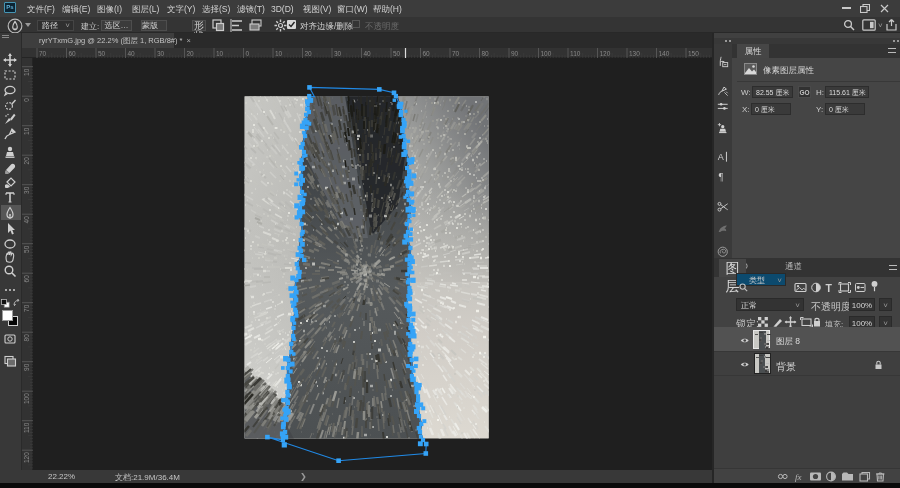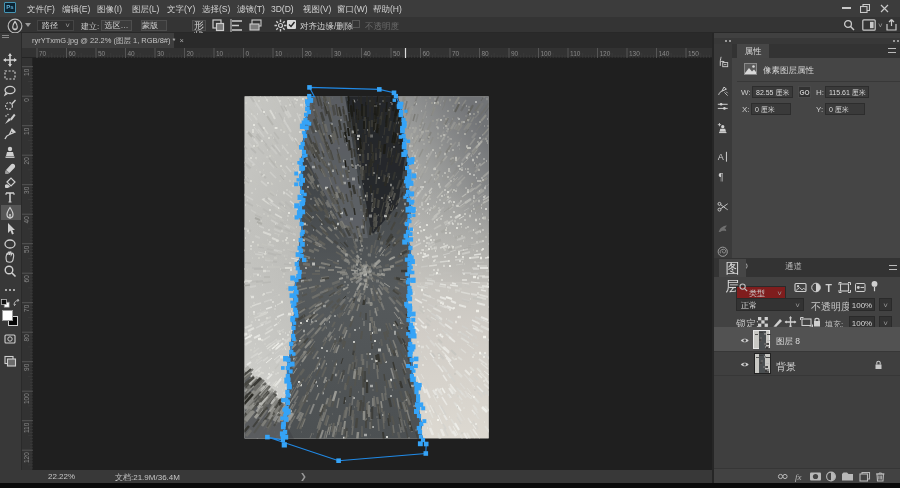--- a/index.html
+++ b/index.html
@@ -160,21 +160,21 @@
 <svg width="14" height="14" viewBox="0 0 14 14" style="position:absolute;left:3px;top:332px">
     <rect x="2" y="3" width="10" height="8" rx="1" fill="none" stroke="#cfcfcf" stroke-width="1.1"></rect>
     <circle cx="7" cy="7" r="2.2" fill="none" stroke="#cfcfcf" stroke-width="1"></circle>
   </svg>
 <svg width="14" height="14" viewBox="0 0 14 14" style="position:absolute;left:3px;top:354px">
     <rect x="2" y="2.5" width="8" height="7" fill="none" stroke="#cfcfcf" stroke-width="1.1"></rect>
     <rect x="4.5" y="5" width="8" height="7" fill="#6b6b6b" stroke="#cfcfcf" stroke-width="1.1"></rect>
   </svg>
 
 <div class="abs" style="left:22px;top:33px;width:690px;height:15px;background:#2a2a2a"></div>
-<div class="abs" style="left:22px;top:33px;width:152px;height:15px;background:#3e3e3e;color:#c4c4c4;font-size:7.5px;line-height:15px;white-space:nowrap"><span style="margin-left:10px">ryrYTxmG.jpg @ 22.2% (图层 1, RGB/8#) *</span><span style="margin-left:4px;color:#aaa">×</span></div>
+<div class="abs" style="left:22px;top:33px;width:152px;height:15px;background:#3e3e3e;color:#c4c4c4;font-size:7.5px;line-height:15px;white-space:nowrap"><span style="margin-left:17px">ryrYTxmG.jpg @ 22.2% (图层 1, RGB/8#) *</span><span style="margin-left:4px;color:#aaa">×</span></div>
 
 <div class="abs" style="left:22px;top:48px;width:690px;height:10px;background:#323232;border-bottom:1px solid #242424"></div>
 <div class="abs" style="left:22px;top:58px;width:11px;height:412px;background:#323232;border-right:1px solid #242424"></div>
 <svg width="690" height="10" style="position:absolute;left:22px;top:48px">
     <line x1="15.0" y1="0" x2="15.0" y2="10" stroke="#555" stroke-width="1"></line>
     <text x="17.0" y="7.5" font-size="6.5" fill="#8a8a8a" font-family="Liberation Sans">70</text>
     <line x1="18.0" y1="7" x2="18.0" y2="10" stroke="#3e3e3e" stroke-width="0.7"></line>
     <line x1="20.9" y1="7" x2="20.9" y2="10" stroke="#3e3e3e" stroke-width="0.7"></line>
     <line x1="23.9" y1="7" x2="23.9" y2="10" stroke="#3e3e3e" stroke-width="0.7"></line>
     <line x1="26.8" y1="7" x2="26.8" y2="10" stroke="#3e3e3e" stroke-width="0.7"></line>
@@ -1334,21 +1334,21 @@
 <div style="position:absolute;left:742px;top:105px;font-size:8px;color:#cccccc">X:</div>
 <div style="position:absolute;left:751px;top:103px;width:40px;height:12px;background:#3a3a3a;border:1px solid #2d2d2d;color:#dddddd;font-size:7px;line-height:11px;padding-left:3px">0 厘米</div>
 <div style="position:absolute;left:816px;top:105px;font-size:8px;color:#cccccc">Y:</div>
 <div style="position:absolute;left:825px;top:103px;width:40px;height:12px;background:#3a3a3a;border:1px solid #2d2d2d;color:#dddddd;font-size:7px;line-height:11px;padding-left:3px">0 厘米</div>
 <div style="position:absolute;left:712px;top:258px;width:188px;height:225px;background:#424242"></div>
 <div style="position:absolute;left:712px;top:258px;width:188px;height:19px;background:#333333"></div>
 <div style="position:absolute;left:737px;top:261px;font-size:8.5px;color:#b5b5b5">3D</div>
 <div style="position:absolute;left:719px;top:259px;width:27px;height:18px;background:#464646;color:#d8d8d8;font-size:14px;line-height:18px;text-align:center">图层</div>
 <div style="position:absolute;left:785px;top:261px;font-size:8.5px;color:#b5b5b5">通道</div>
 <div style="position:absolute;left:889px;top:265px;width:8px;height:5px;border-top:1.5px solid #bbb;border-bottom:1.5px solid #bbb"></div>
-<div style="position:absolute;left:736px;top:286px;width:50px;height:13px;background:#7f1d1d;border:1px solid #2a2a2a;color:#cccccc;font-size:8px;line-height:13px"><span style="margin-left:12px">类型</span><span style="float:right;margin-right:3px;color:#999">˅</span></div>
+<div style="position:absolute;left:736px;top:273px;width:50px;height:13px;background:#0c4a6e;border:1px solid #2a2a2a;color:#cccccc;font-size:8px;line-height:13px"><span style="margin-left:12px">类型</span><span style="float:right;margin-right:3px;color:#999">˅</span></div>
 <svg width="9" height="9" viewBox="0 0 9 9" style="position:absolute;left:739px;top:283px">
     <circle cx="3.6" cy="3.6" r="2.6" fill="none" stroke="#c0c0c0" stroke-width="1.1"></circle>
     <path d="M5.6 5.6 L8.2 8.2" stroke="#c0c0c0" stroke-width="1.2"></path>
   </svg>
 <svg width="78" height="13" viewBox="0 0 78 13" style="position:absolute;left:794px;top:281px">
     <rect x="1" y="2.5" width="11" height="8" rx="1" fill="none" stroke="#cfcfcf" stroke-width="1.1"></rect>
     <circle cx="4" cy="5.2" r="1.1" fill="#cfcfcf"></circle>
     <path d="M2 9.5 L5.5 6.5 L8 8.8 L9.8 7.2 L11.5 9" stroke="#cfcfcf" stroke-width="0.9" fill="none"></path>
     <circle cx="22" cy="6.5" r="4.3" fill="none" stroke="#cfcfcf" stroke-width="1"></circle>
     <path d="M22 2.2 A4.3 4.3 0 0 1 22 10.8 Z" fill="#cfcfcf"></path>

